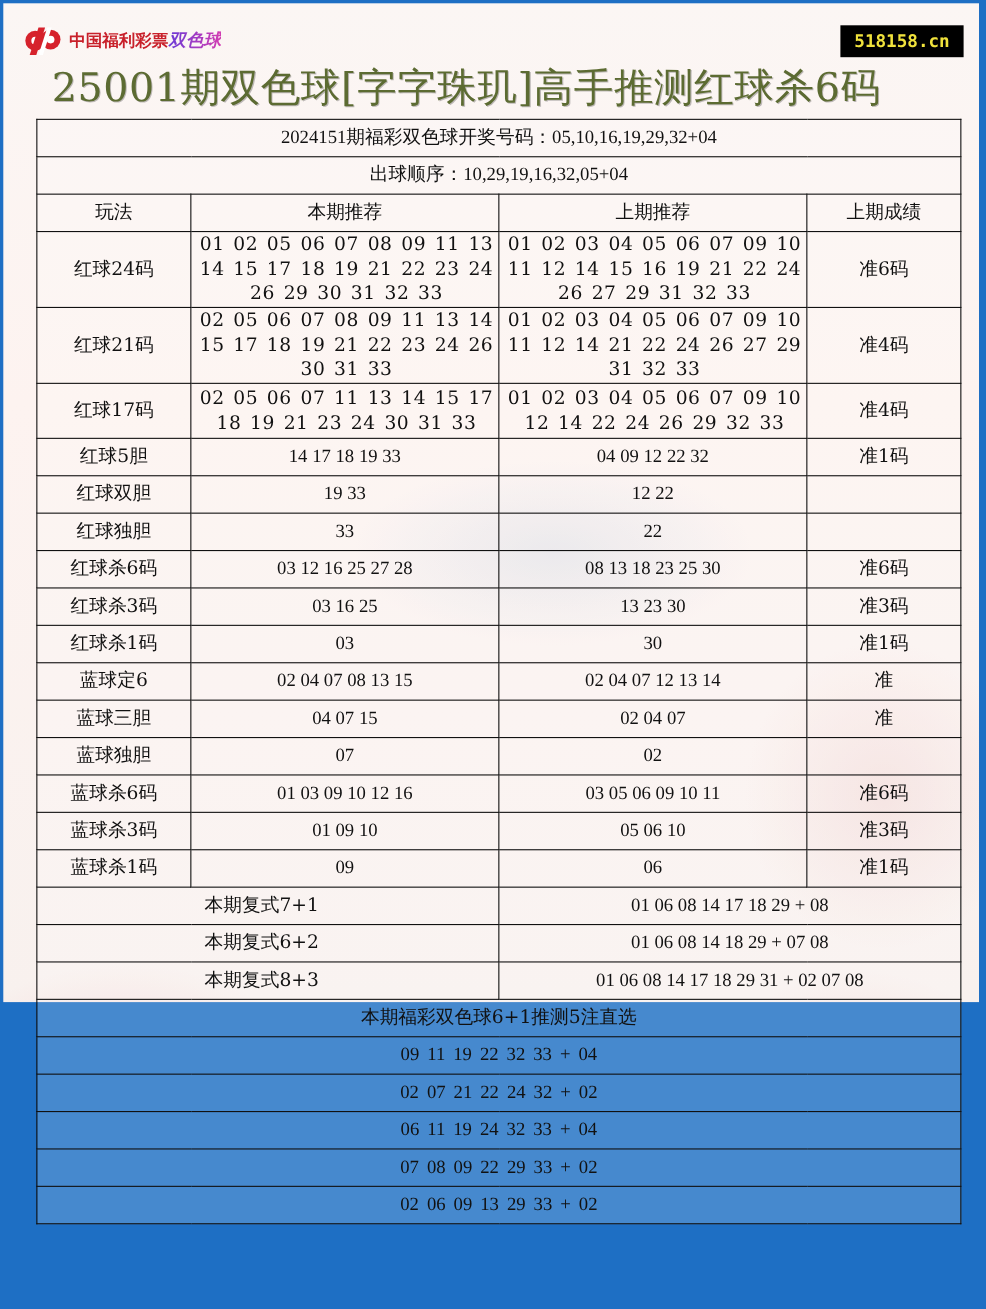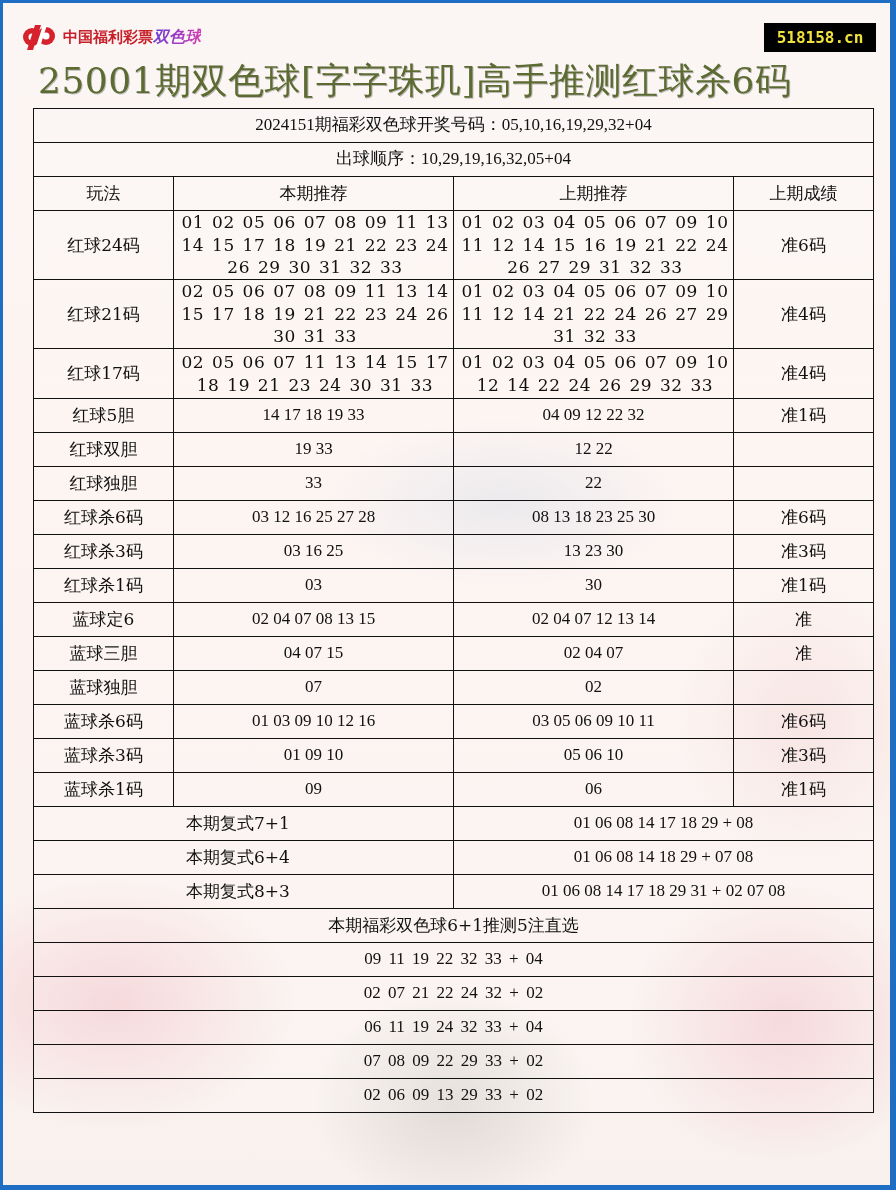--- a/index.html
+++ b/index.html
@@ -2,21 +2,21 @@
 <html><head>
 <meta charset="utf-8">
 <style>
   html, body { margin:0; padding:0; }
   body {
     width:896px; height:1190px; position:relative; overflow:hidden;
     background:#1e6fc4;
     font-family:"DejaVu Serif", serif;
   }
   .frame {
-    position:absolute; left:3px; top:3px; width:887px; height:1182px;
+    position:absolute; left:3px; top:3px; width:887px; height:908px;
     background:
       radial-gradient(ellipse 260px 180px at 110px 1000px, rgba(240,170,180,0.45), transparent 70%),
       radial-gradient(ellipse 220px 200px at 780px 1020px, rgba(240,170,185,0.45), transparent 70%),
       radial-gradient(ellipse 200px 160px at 450px 1100px, rgba(150,150,140,0.25), transparent 70%),
       radial-gradient(ellipse 180px 200px at 800px 720px, rgba(235,190,190,0.35), transparent 70%),
       radial-gradient(ellipse 260px 120px at 500px 500px, rgba(170,190,215,0.25), transparent 70%),
       linear-gradient(180deg, #fbf6f4 0%, #fdf3f0 40%, #f8f1ee 100%);
   }
   .header { position:absolute; left:0; top:0; width:887px; height:105px; }
   .logo { position:absolute; left:18px; top:20px; display:flex; align-items:center; }
@@ -31,21 +31,21 @@
     font-family:Liberation Serif, serif; font-weight:bold; font-style:italic; font-size:16px;
     background:linear-gradient(90deg,#6a3ad6,#d23cb2); -webkit-background-clip:text; background-clip:text;
     color:transparent;
   }
   .site-badge {
     position:absolute; left:761px; top:20px; width:112px; height:29px;
     background:#000; color:#f0e23c; font-family:"DejaVu Sans Mono", monospace;
     font-weight:bold; font-size:16px; line-height:29px; text-align:center;
   }
   .page-title {
-    position:absolute; left:35px; top:56px; font-size:36px; line-height:44px;
+    position:absolute; left:44px; top:56px; font-size:36px; line-height:44px;
     color:#5c6b32; white-space:nowrap; letter-spacing:0.5px;
     text-shadow:1px 1px 0 rgba(0,0,0,0.25);
   }
   table.main {
     position:absolute; left:30px; top:105px; width:840px;
     border-collapse:collapse; table-layout:fixed;
     font-family:"DejaVu Serif", serif; color:#111;
   }
   table.main td {
     border:1.5px solid #111; text-align:center; vertical-align:middle;
@@ -196,21 +196,21 @@
         <td class="cond">09</td>
         <td class="cond">06</td>
         <td>准1码</td>
       </tr>
 
       <tr class="r35">
         <td colspan="2" class="fx-label">本期复式7+1</td>
         <td colspan="2" class="cond">01 06 08 14 17 18 29 + 08</td>
       </tr>
       <tr class="r35">
-        <td colspan="2" class="fx-label">本期复式6+4</td>
+        <td colspan="2" class="fx-label">本期复式6+2</td>
         <td colspan="2" class="cond">01 06 08 14 18 29 + 07 08</td>
       </tr>
       <tr class="r35">
         <td colspan="2" class="fx-label">本期复式8+3</td>
         <td colspan="2" class="cond">01 06 08 14 17 18 29 31 + 02 07 08</td>
       </tr>
 
       <tr class="r35">
           <td colspan="4">本期福彩双色球6+1推测5注直选</td>
         </tr>

